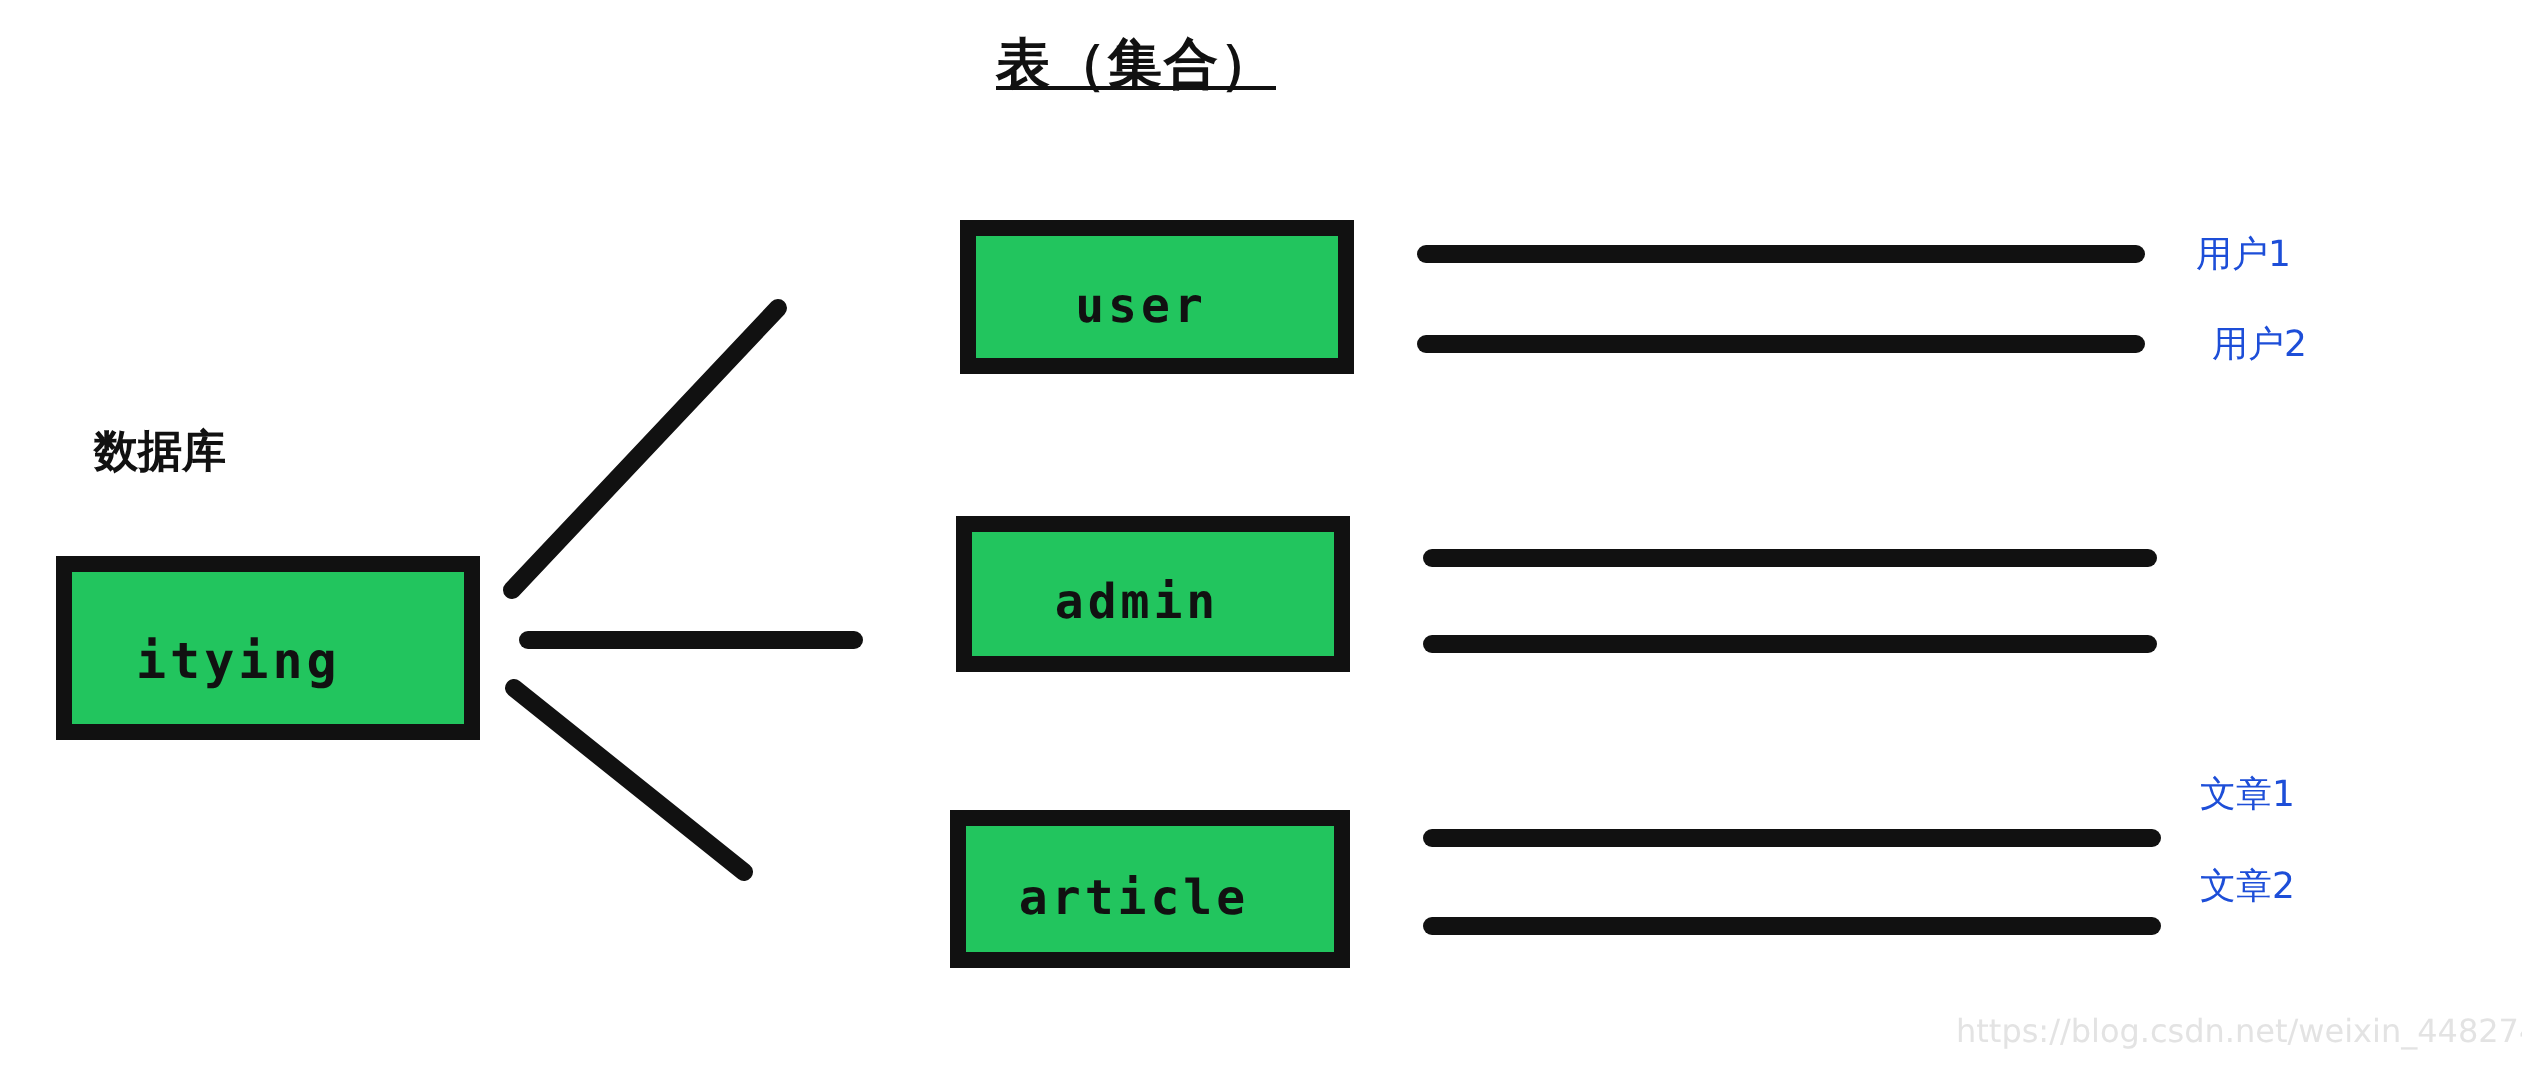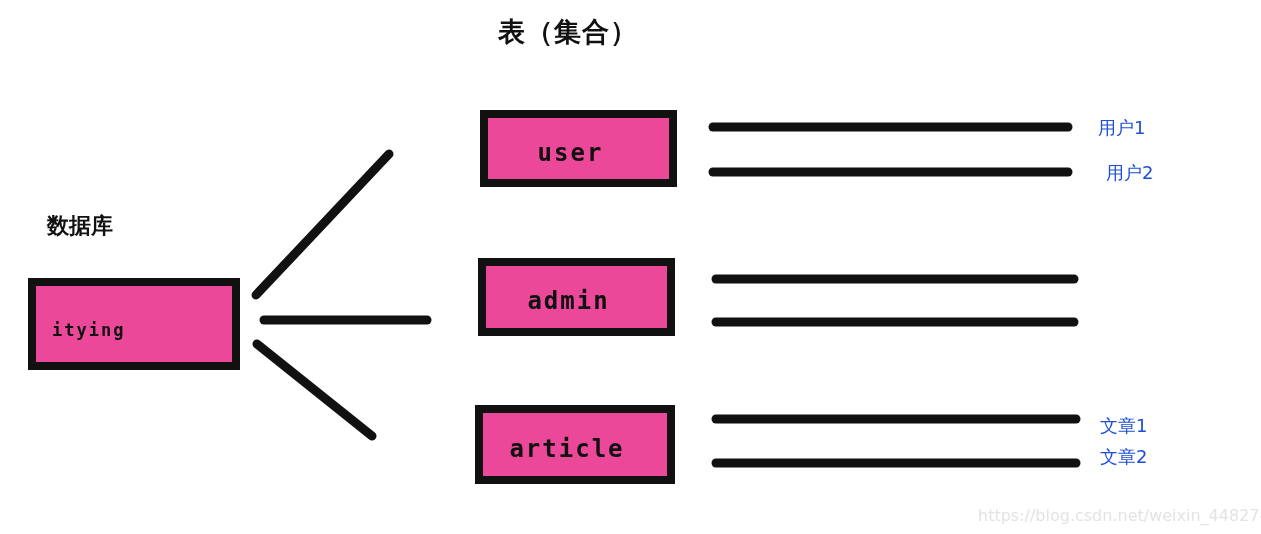--- a/index.html
+++ b/index.html
@@ -17,49 +17,50 @@
   }
   .title {
     position: absolute;
     left: 498px;
     top: 14px;
     font-size: 27px;
     font-weight: bold;
     color: #111111;
     letter-spacing: 1px;
     white-space: nowrap;
+    text-decoration: underline;
   }
   .db-label {
     position: absolute;
     left: 47px;
     top: 211px;
     font-size: 22px;
     font-weight: bold;
     color: #111111;
     white-space: nowrap;
   }
   .node-box {
     position: absolute;
     box-sizing: border-box;
     border: 8px solid #111111;
-    background: #ec4899;
+    background: #22c55e;
     display: flex;
     align-items: center;
     font-family: "DejaVu Sans Mono", "Liberation Mono", monospace;
     font-weight: bold;
     color: #111111;
     letter-spacing: 2px;
   }
   .db-box {
     left: 28px;
     top: 278px;
     width: 212px;
     height: 92px;
-    font-size: 17px;
-    padding-left: 16px;
+    font-size: 25px;
+    padding-left: 32px;
     padding-top: 12px;
   }
   .coll-box {
     justify-content: center;
     font-size: 24px;
     padding-top: 8px;
     padding-right: 16px;
   }
   .coll-user    { left: 480px; top: 110px; width: 197px; height: 77px; }
   .coll-admin   { left: 478px; top: 258px; width: 197px; height: 78px; }
@@ -81,22 +82,22 @@
     font-size: 18px;
     font-weight: normal;
     color: #1d4ed8;
     line-height: 27px;
     white-space: nowrap;
   }
   .doc-user1    { left: 1098px; top: 114px; }
   .doc-user2    { left: 1106px; top: 159px; }
   .doc-admin1   { left: 1093px; top: 265px; }
   .doc-admin2   { left: 1093px; top: 308px; }
-  .doc-article1 { left: 1100px; top: 412px; }
-  .doc-article2 { left: 1100px; top: 443px; }
+  .doc-article1 { left: 1100px; top: 384px; }
+  .doc-article2 { left: 1100px; top: 430px; }
   .watermark {
     position: absolute;
     left: 978px;
     top: 506px;
     font-size: 16px;
     color: #e3e3e3;
     white-space: nowrap;
   }
 </style>
 </head>

